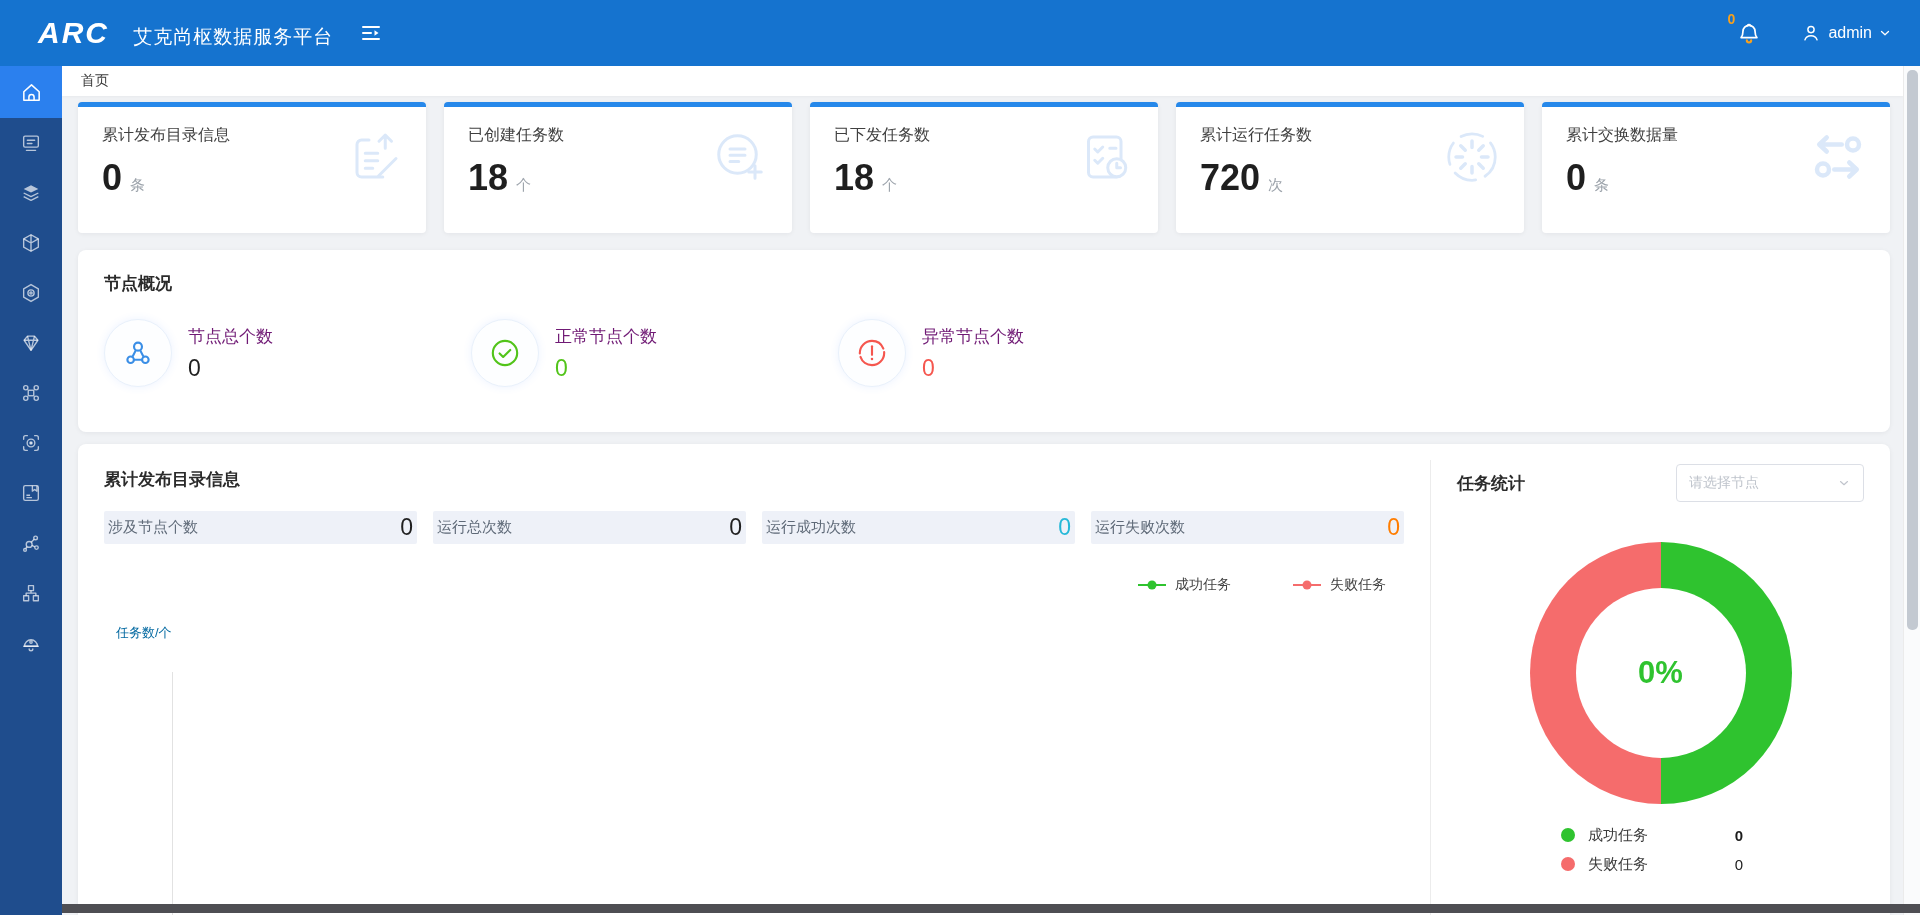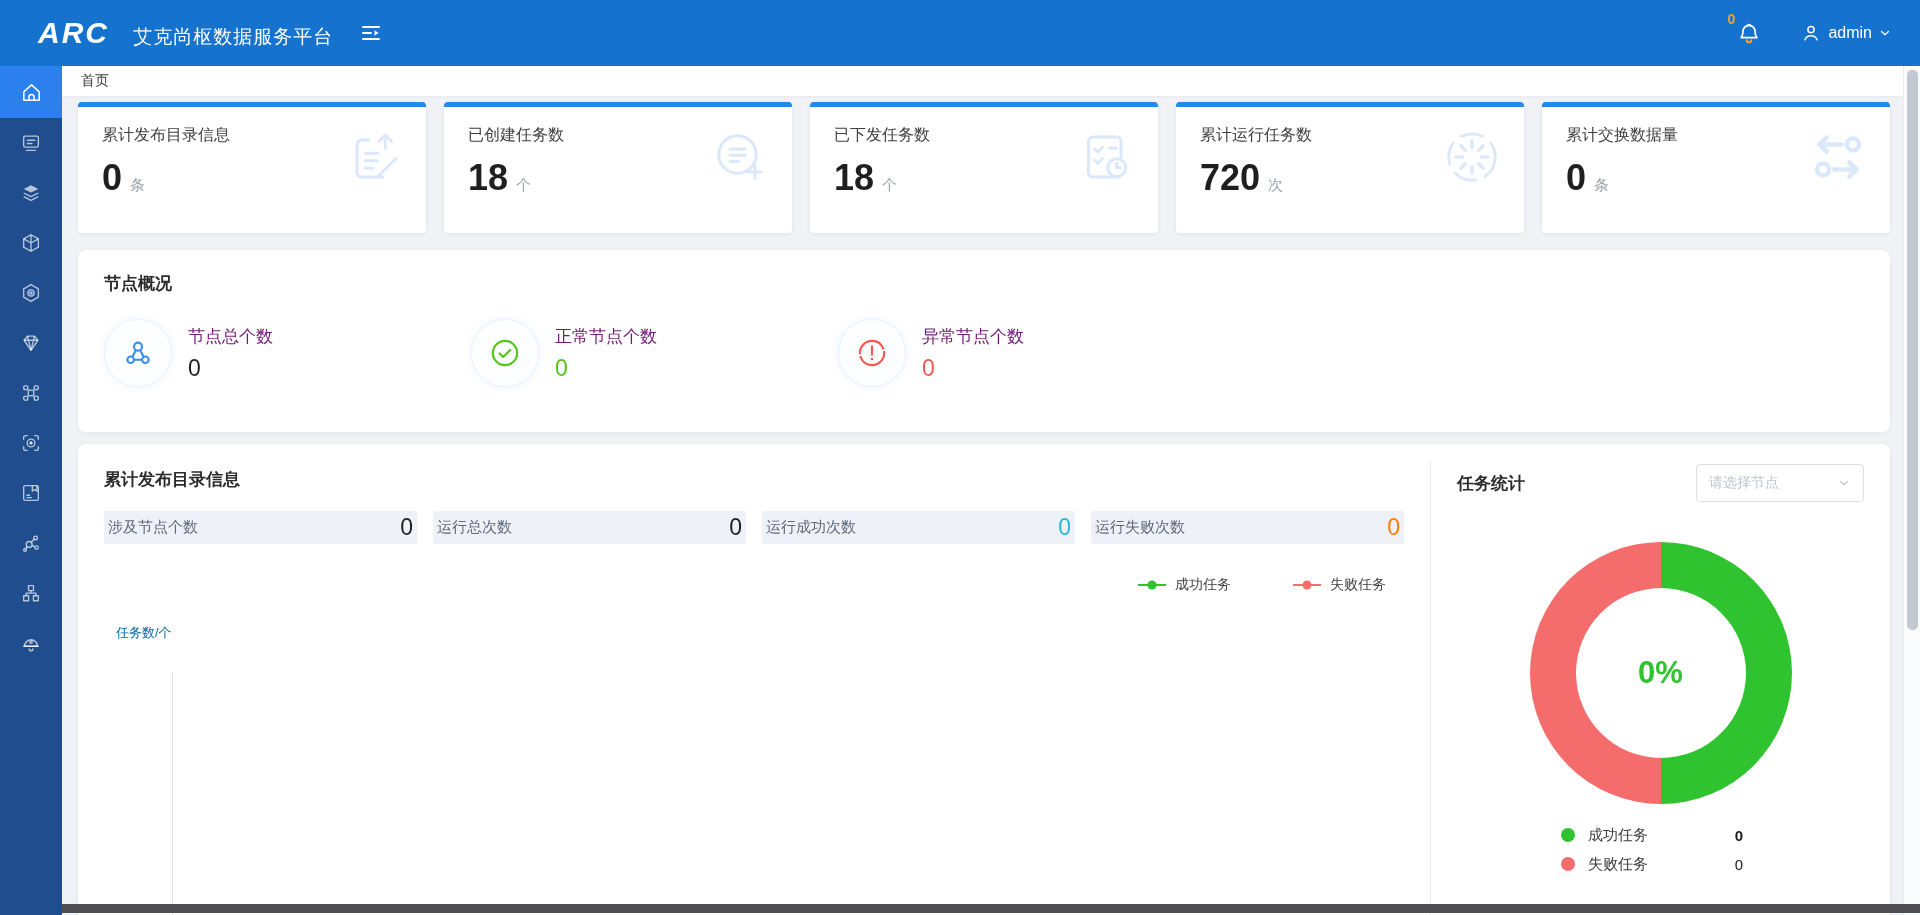--- a/index.html
+++ b/index.html
@@ -66,21 +66,21 @@
   .m-value { font-size:23px; font-weight:500; }
 
   .m-legend { display:flex; justify-content:flex-end; gap:62px; margin-top:32px;
     padding-right:18px; align-items:center; }
   .legend-item { display:flex; align-items:center; gap:9px; font-size:14px; color:#434343; cursor:pointer; }
 
   .axis-label { margin-top:30px; padding-left:12px; font-size:13px; color:#0369a1; }
   .y-axis-line { position:absolute; left:94px; top:228px; bottom:0; width:1px; background:#e2e2e2; }
 
   .task-header { display:flex; align-items:center; justify-content:space-between; }
-  .node-select { width:168px; height:38px; border:1px solid #dcdfe6; border-radius:4px;
+  .node-select { width:188px; height:38px; border:1px solid #dcdfe6; border-radius:4px;
     display:flex; align-items:center; justify-content:space-between; padding:0 12px;
     cursor:pointer; background:#fff; }
   .select-placeholder { font-size:14px; color:#bfc4cc; }
 
   .donut-wrap { width:262px; height:262px; margin:40px auto 0 auto; position:relative; }
   .donut { width:262px; height:262px; border-radius:50%;
     background:conic-gradient(#2fc32f 0 50%, #f56c6c 50% 100%); }
   .donut-hole { position:absolute; inset:46px; background:#fff; border-radius:50%;
     display:flex; align-items:center; justify-content:center; }
   .donut-pct { font-size:31px; font-weight:700; color:#2fc32f; }

